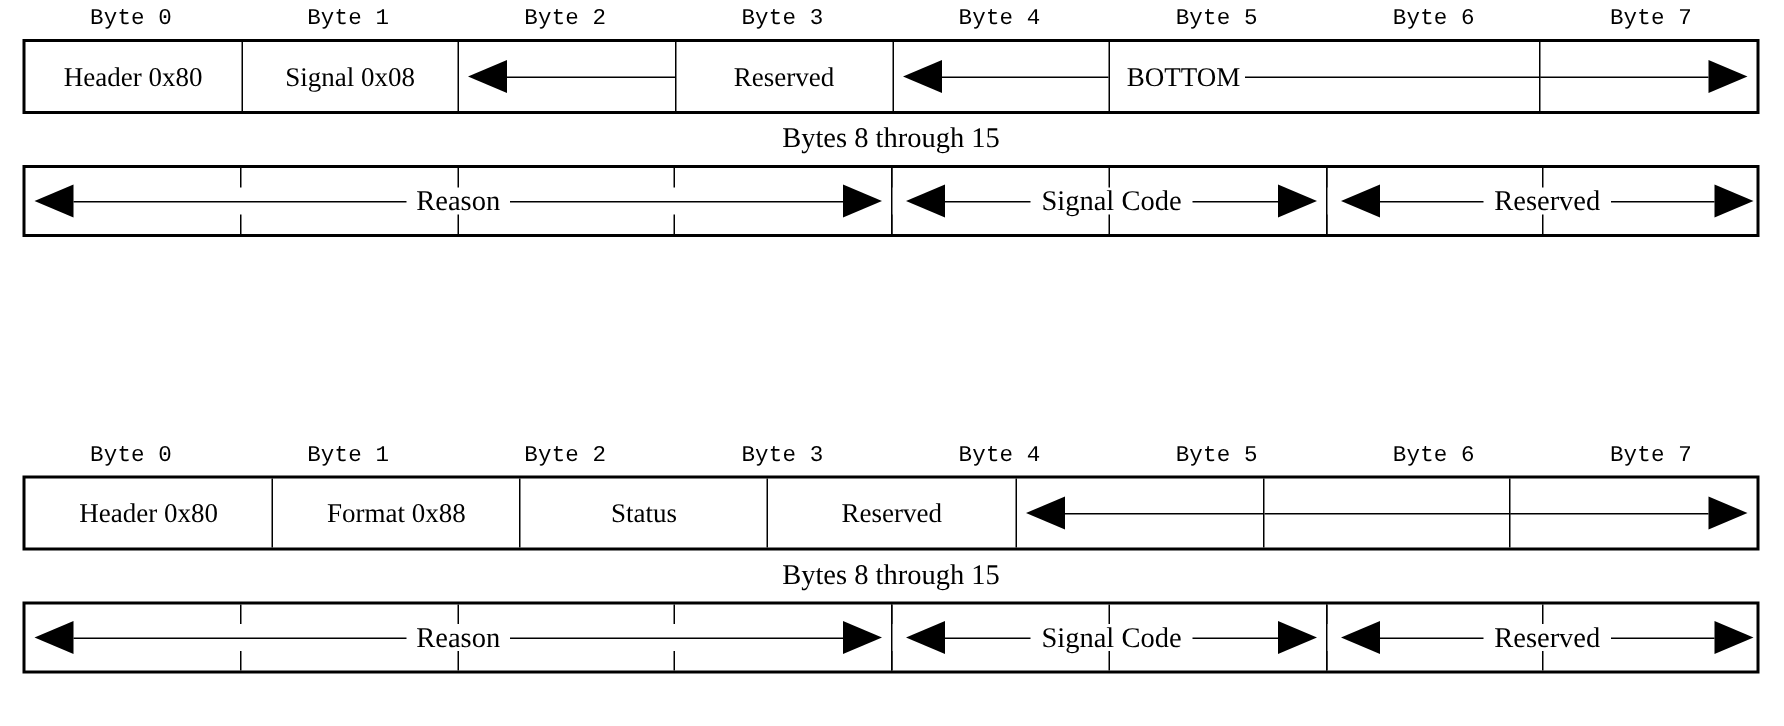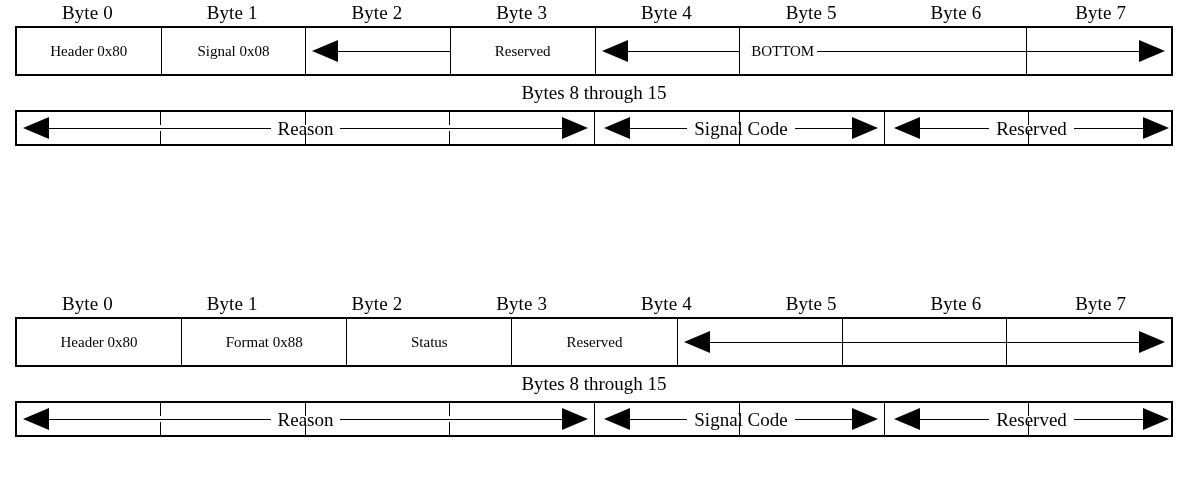--- a/index.html
+++ b/index.html
@@ -28,44 +28,45 @@
   .byte-labels {
     position: relative;
     height: 26px;
     margin-left: 15px;
     width: 1158px;
     display: flex;
   }
   .byte-label {
     flex: 1 1 0;
     text-align: center;
-    font-size: 19px;
+    font-size: 15px;
     line-height: 26px;
     letter-spacing: 0.1px;
+    font-family: Liberation Mono, monospace;
   }
 
   
   .byte-row {
     position: relative;
     margin-left: 15px;
     width: 1158px;
     height: 50px;
     border: 2px solid #000;
     box-sizing: border-box;
     display: flex;
   }
   .byte-cell {
     flex: 1 1 0;
     position: relative;
     box-sizing: border-box;
     border-right: 1px solid #000;
     display: flex;
     align-items: center;
     justify-content: center;
-    font-size: 15px;
+    font-size: 18px;
   }
   .byte-cell:last-child { border-right: none; }
   .byte-cell.no-div { border-right: none; }
   .cell-text { position: relative; z-index: 3; background: #fff; padding: 0 3px; }
   .cell-text.left { position: absolute; left: 8px; text-align: center; }
 
   
   .caption {
     position: relative;
     height: 34px;
@@ -74,21 +75,21 @@
     text-align: center;
     font-size: 19px;
     line-height: 34px;
   }
 
   
   .span-row {
     position: relative;
     margin-left: 15px;
     width: 1158px;
-    height: 36px;
+    height: 48px;
     border: 2px solid #000;
     box-sizing: border-box;
   }
   .tick {
     position: absolute;
     width: 1px;
     background: #000;
     left: 0;
   }
   .tick.top { top: 0; height: 13px; }

